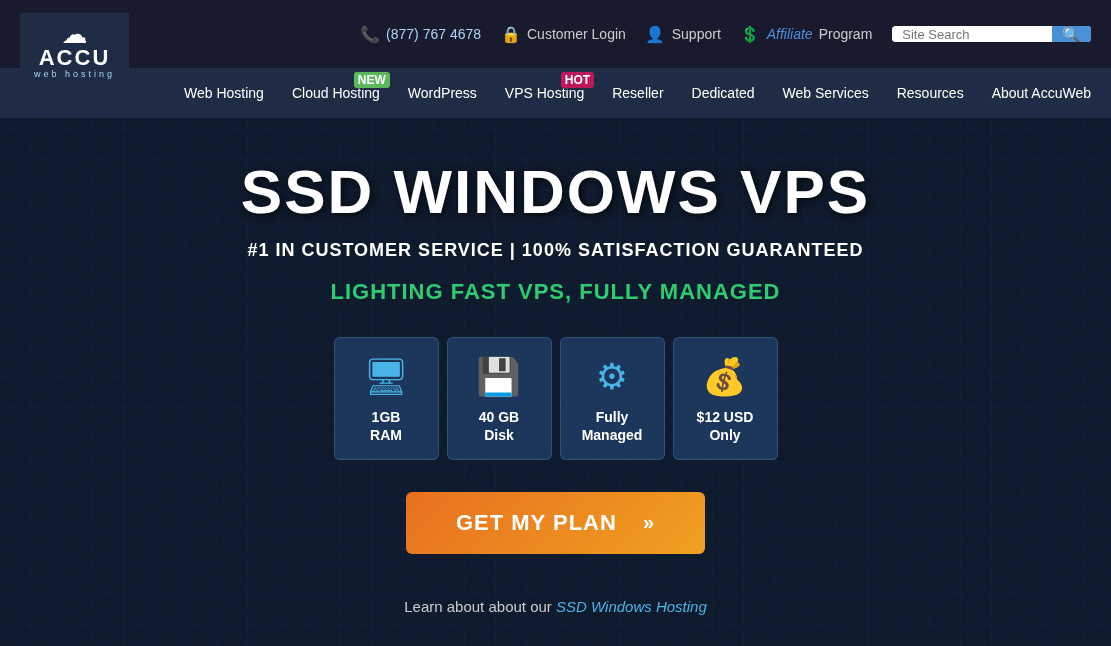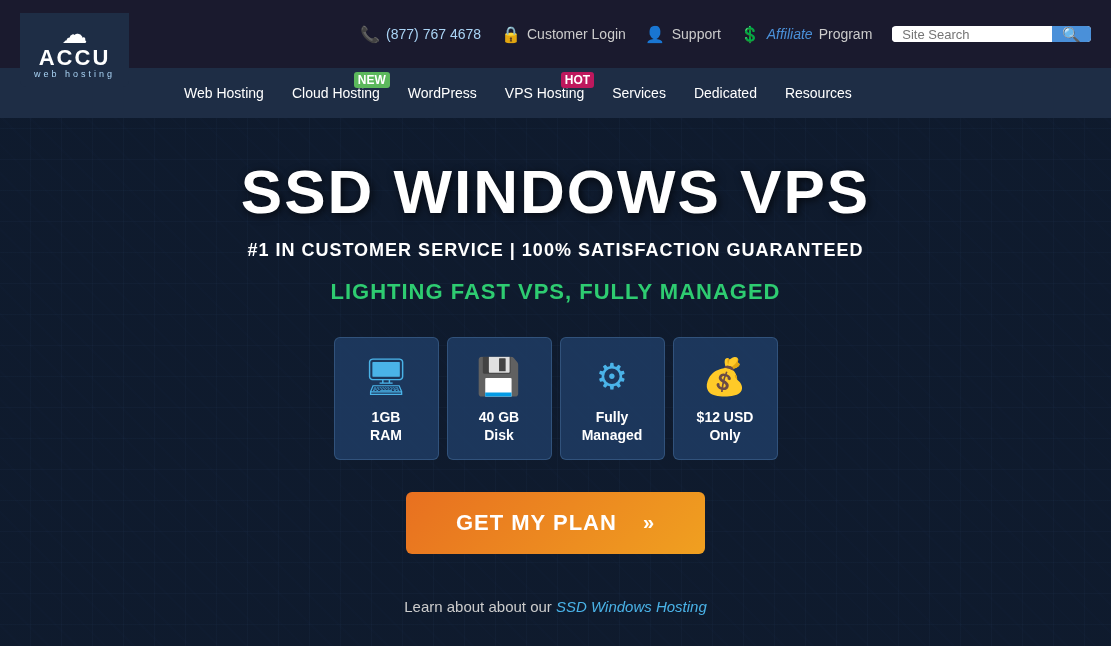--- a/index.html
+++ b/index.html
@@ -304,27 +304,33 @@
       <span class="badge badge-new">NEW</span>
     </a>
     <a class="nav-item">
       <span>WordPress</span>
     </a>
     <a class="nav-item" style="position:relative;">
       <span>VPS Hosting</span>
       <span class="badge badge-hot">HOT</span>
     </a>
     <a class="nav-item">
-      <span>Services</span>
+      <span>Reseller</span>
     </a>
     <a class="nav-item">
       <span>Dedicated</span>
     </a>
     <a class="nav-item">
+      <span>Web Services</span>
+    </a>
+    <a class="nav-item">
       <span>Resources</span>
+    </a>
+    <a class="nav-item">
+      <span>About AccuWeb</span>
     </a>
 
   </div>
 </div>
 
 <div class="hero">
   <div class="hero-content">
 
     <h1 class="hero-title">SSD WINDOWS VPS</h1>
     <p class="hero-subtitle">#1 IN CUSTOMER SERVICE | 100% SATISFACTION GUARANTEED</p>

